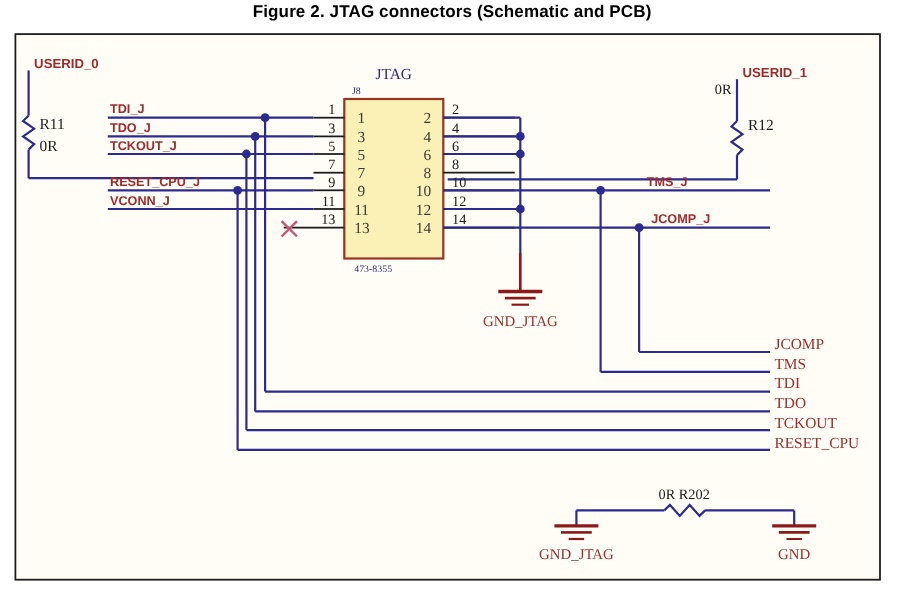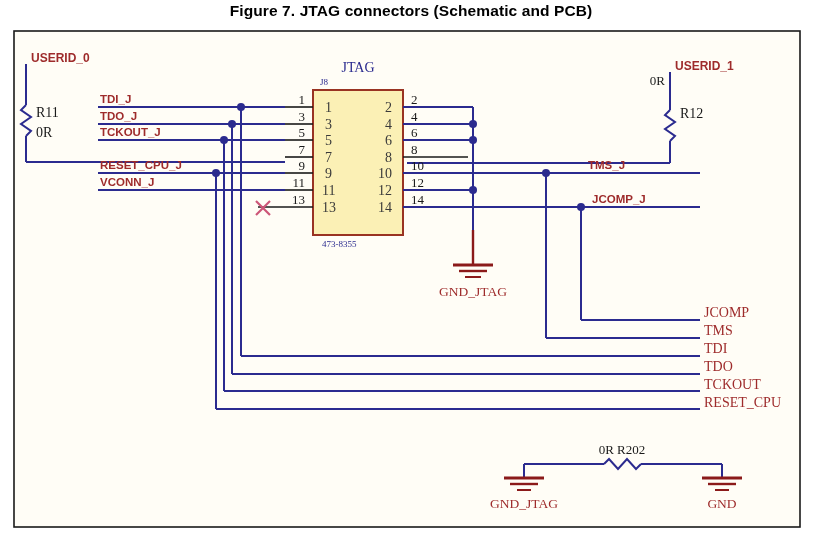--- a/index.html
+++ b/index.html
@@ -33,21 +33,21 @@
     top: 0;
   }
   .txt-label { font-family: "Liberation Sans", sans-serif; }
   .txt-serif { font-family: "Liberation Serif", serif; }
 </style>
 </head>
 <body>
 
 <div id="page">
 
-  <div id="figure-title">Figure 7. JTAG connectors (Schematic and PCB)</div>
+  <div id="figure-title">Figure 2. JTAG connectors (Schematic and PCB)</div>
 
   <svg id="schematic-svg" width="822" height="539" viewBox="0 0 822 539">
 
     <rect x="14" y="31" width="786" height="496" fill="#fffdf6" stroke="#1a1a1a" stroke-width="1.6"></rect>
 
     <g>
 
       <line x1="26" y1="64" x2="26" y2="105" stroke="#2b2b8f" stroke-width="2"></line>
 
       <polyline points="26,105 21,110 31,117 21,124 31,131 26,136" fill="none" stroke="#2b2b8f" stroke-width="2" stroke-linejoin="miter"></polyline>

